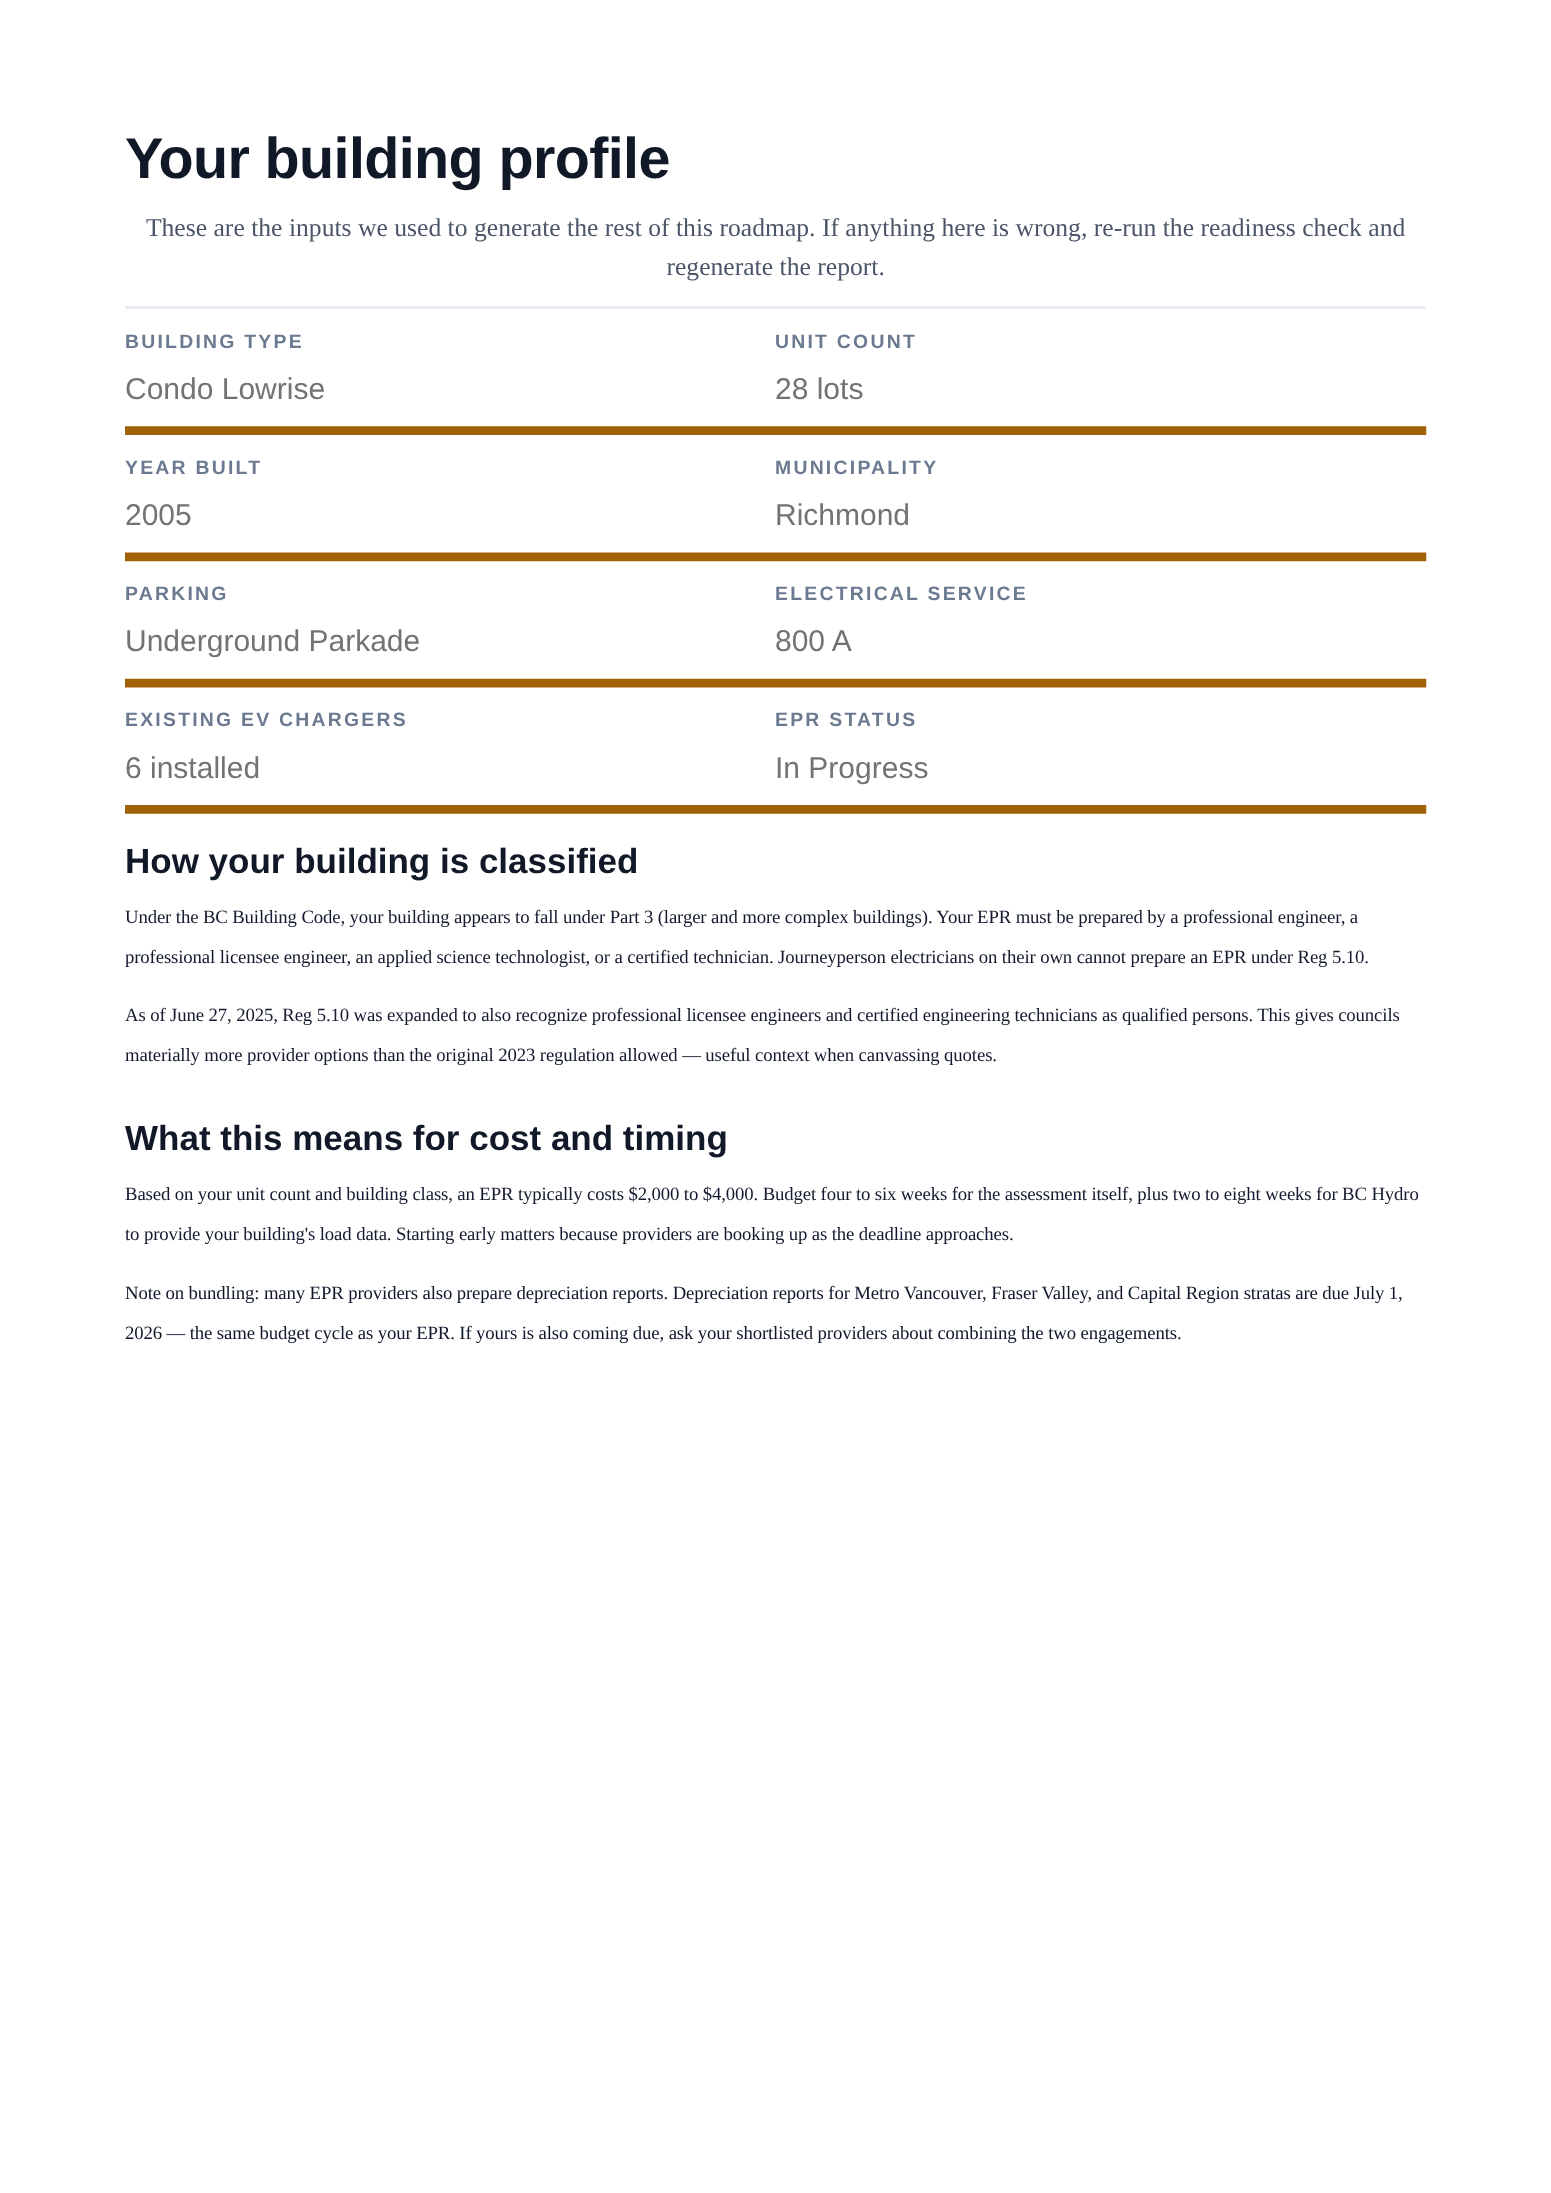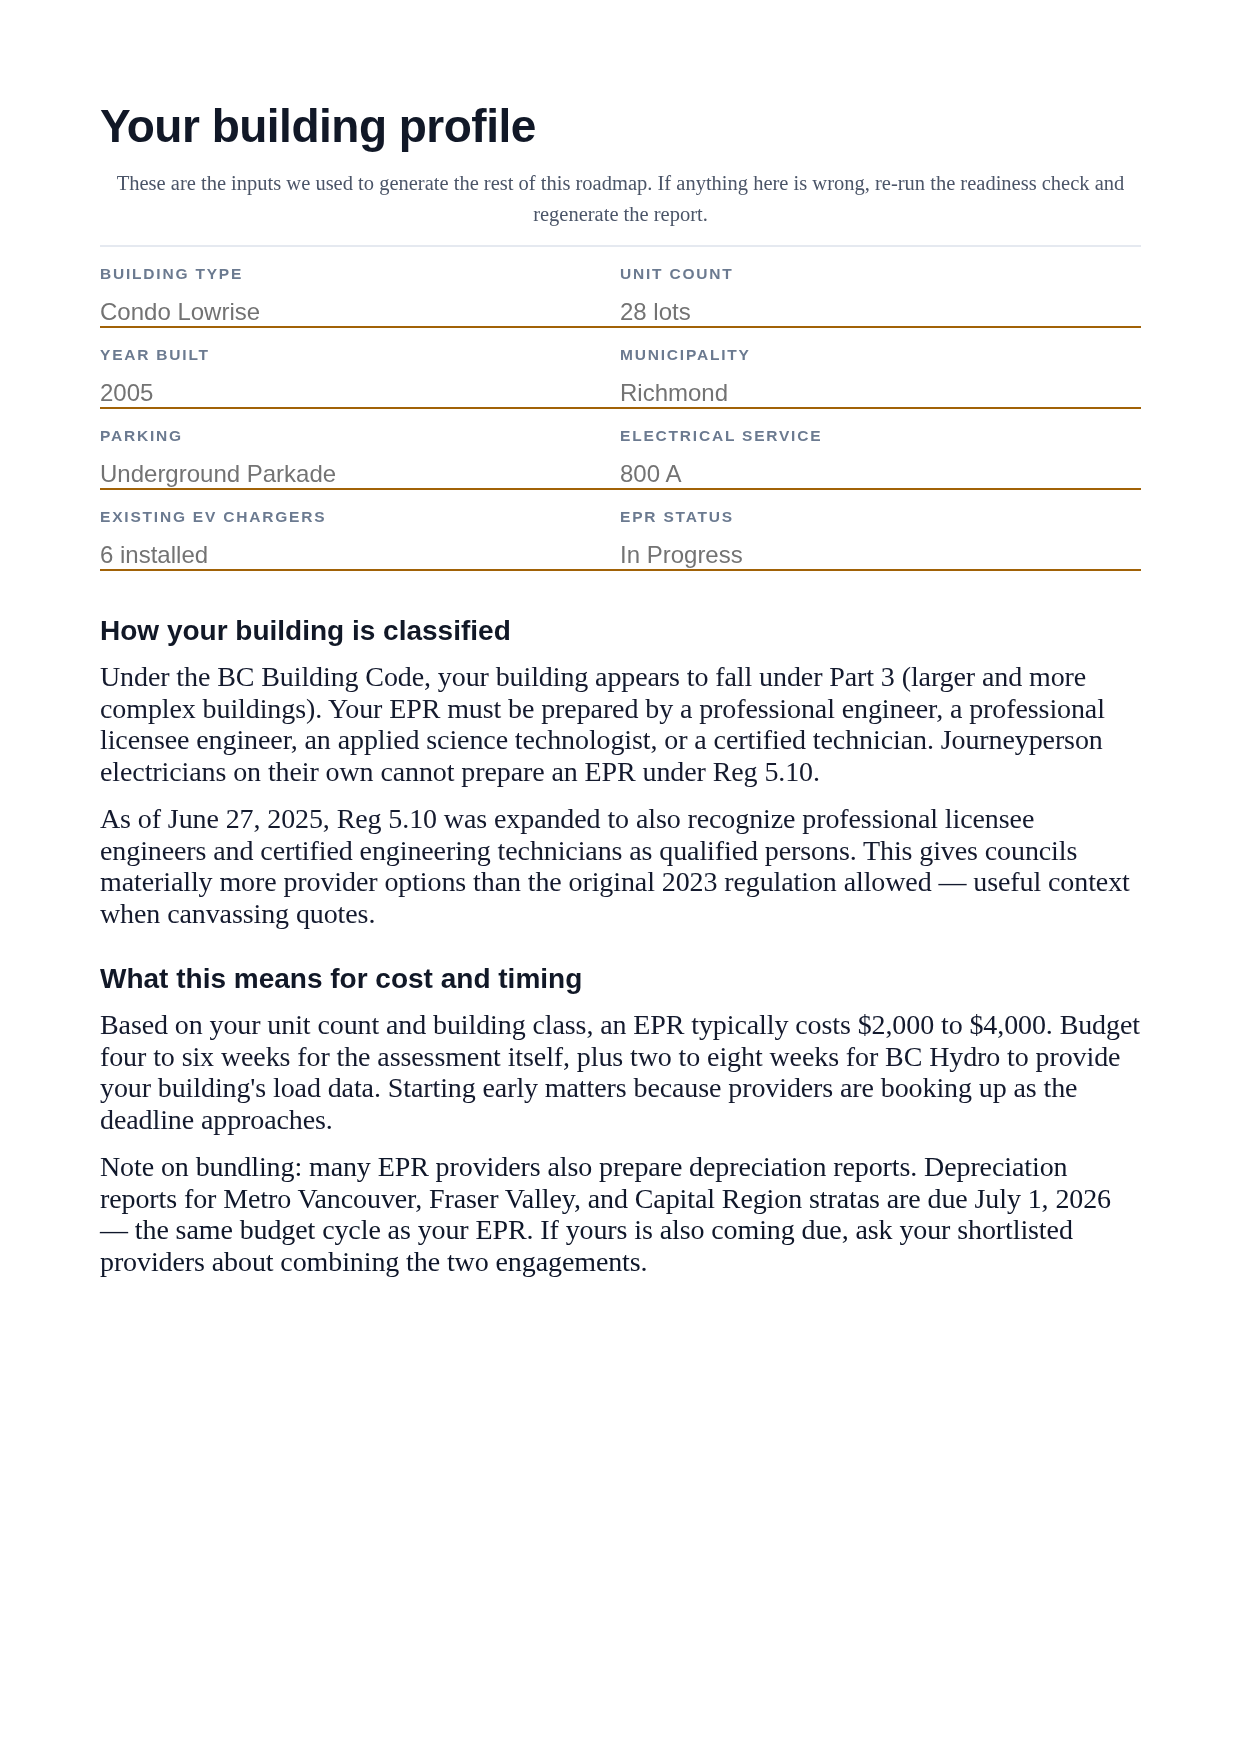--- a/index.html
+++ b/index.html
@@ -35,22 +35,22 @@
       color: #4b5568;
       margin: 12px 0 15px 0;
       text-align: center;
     }
     .profile-grid {
       display: grid;
       grid-template-columns: 520px 521px;
       border-top: 2px solid #e5e9f0;
     }
     .profile-cell {
-      height: 81px;
-      border-bottom: 2px solid #a16207;
+      height: 101px;
+      border-bottom: 7px solid #a16207;
       box-sizing: border-box;
       padding-top: 17px;
     }
     .field-label {
       font-family: "Liberation Sans", sans-serif;
       font-weight: 700;
       font-size: 15.5px;
       letter-spacing: 1.8px;
       color: #6b7a90;
       text-transform: uppercase;
@@ -64,25 +64,25 @@
       margin-top: 13px;
     }
     .section-heading {
       font-family: "Liberation Sans", sans-serif;
       font-weight: 700;
       font-size: 28px;
       line-height: 36px;
       color: #111827;
       margin: 0;
     }
-    .section-1 { margin-top: 42px; }
+    .section-1 { margin-top: 20px; }
     .section-2 { margin-top: 32px; }
     .para {
       font-family: "Liberation Serif", serif;
-      font-size: 28px;
+      font-size: 15px;
       line-height: 31.5px;
       color: #141a2e;
       margin: 12px 0 0 0;
       letter-spacing: -0.1px;
     }
     .para + .para { margin-top: 16px; }
     .para.note { color: #0f172a; margin-top: 16px; }
   </style>
 </head>
 <body>

